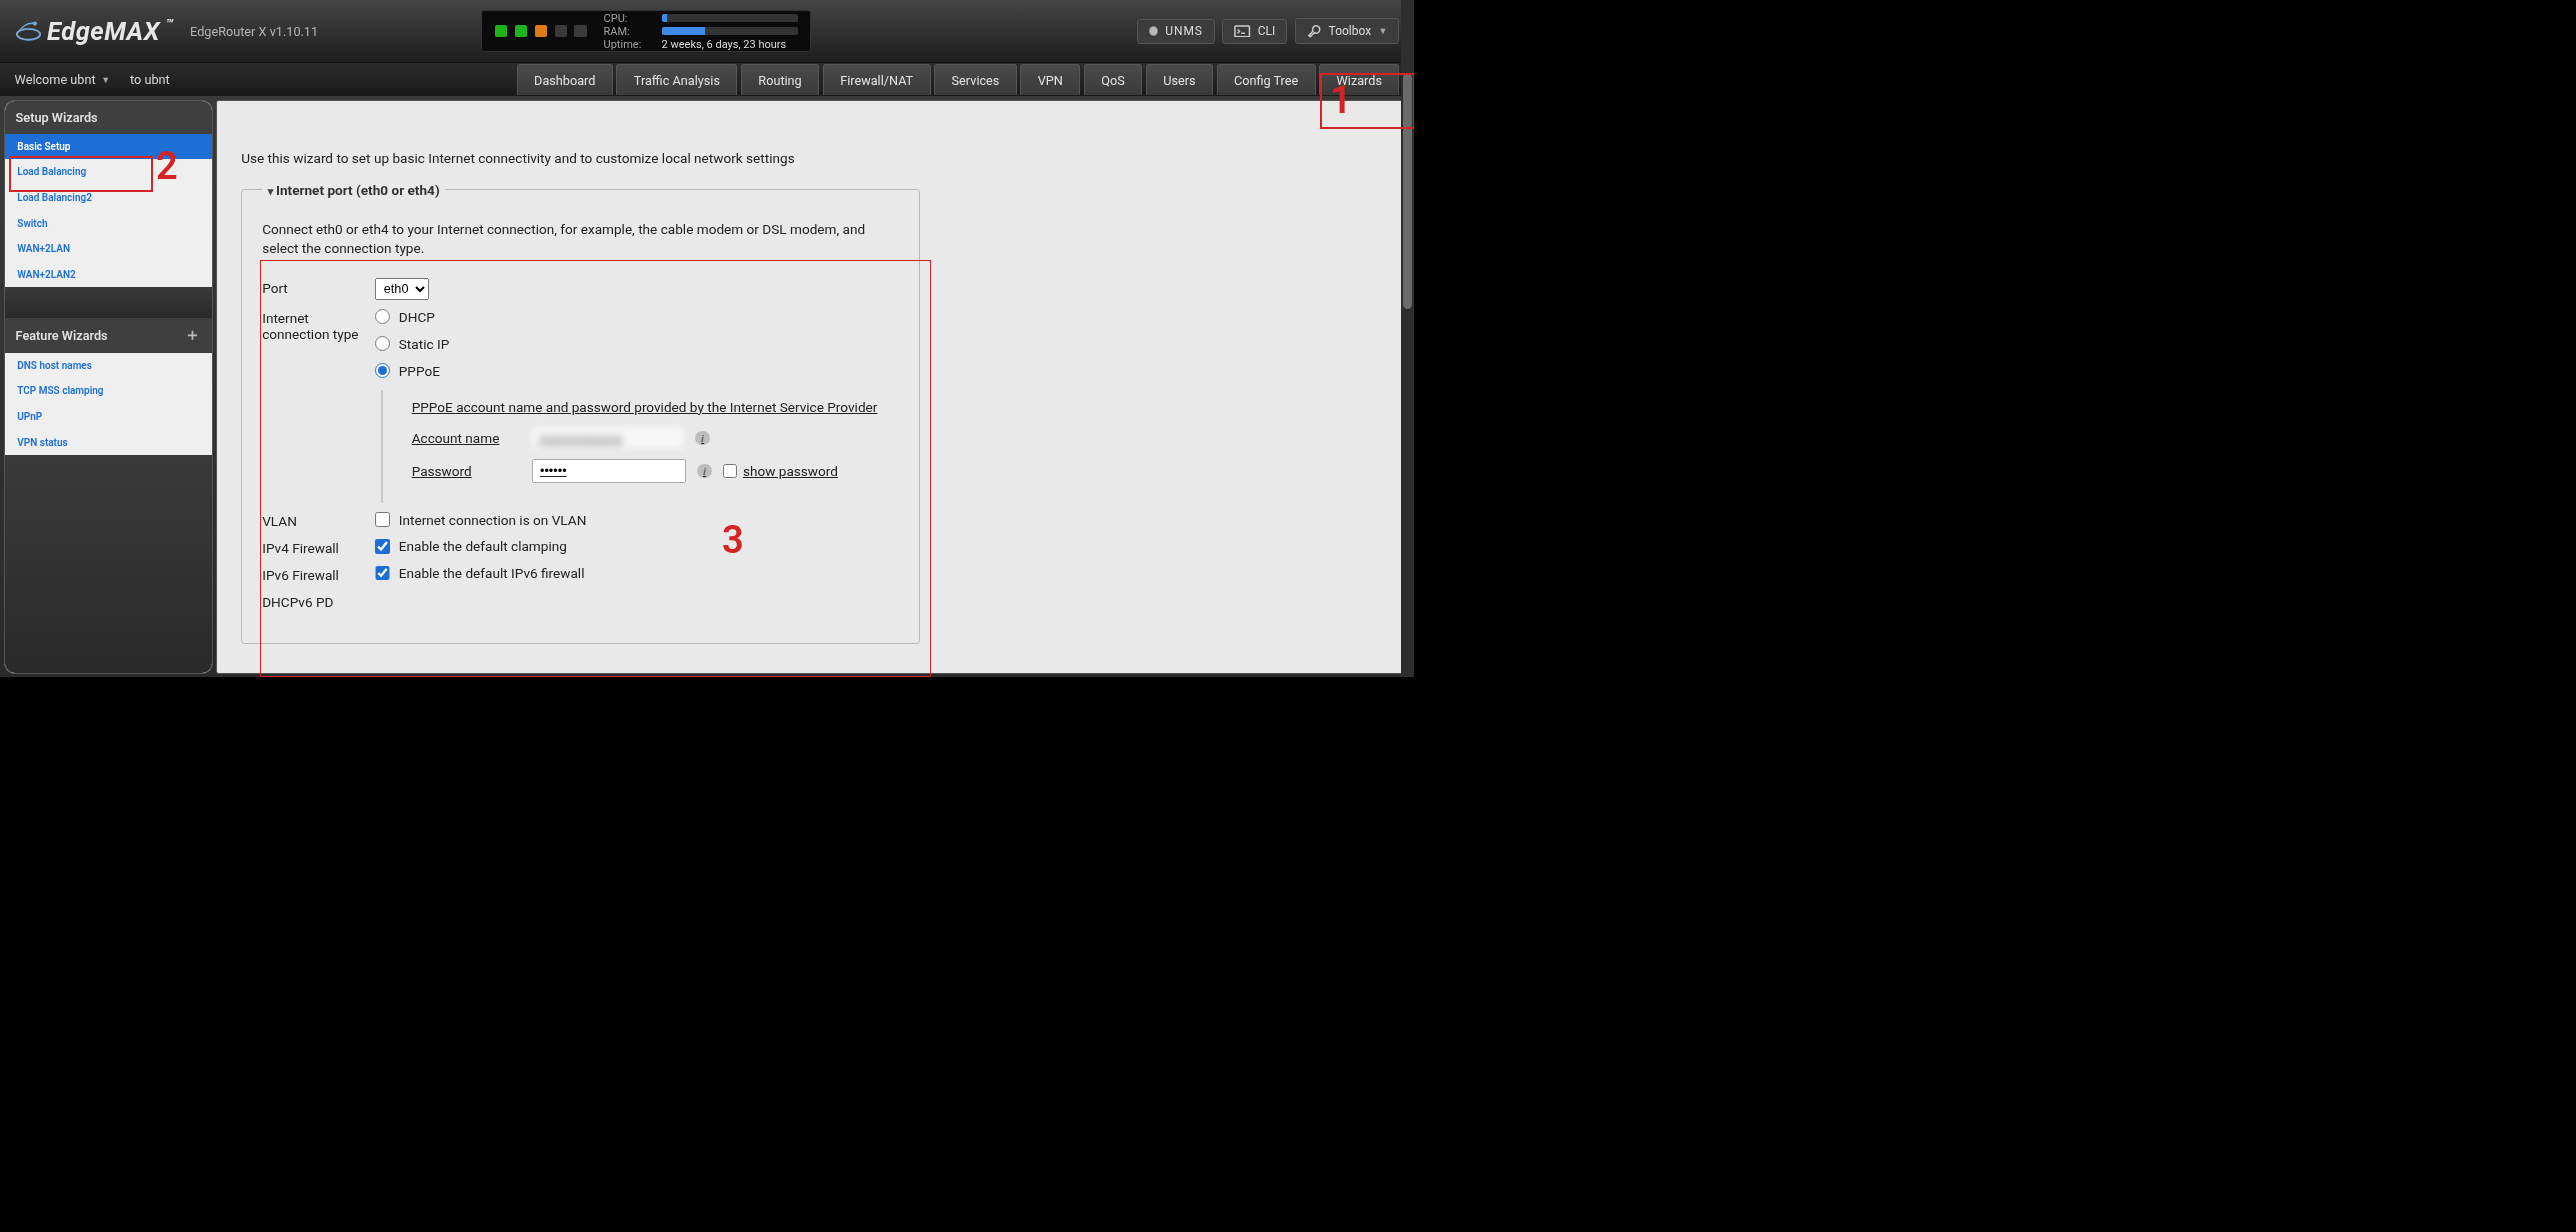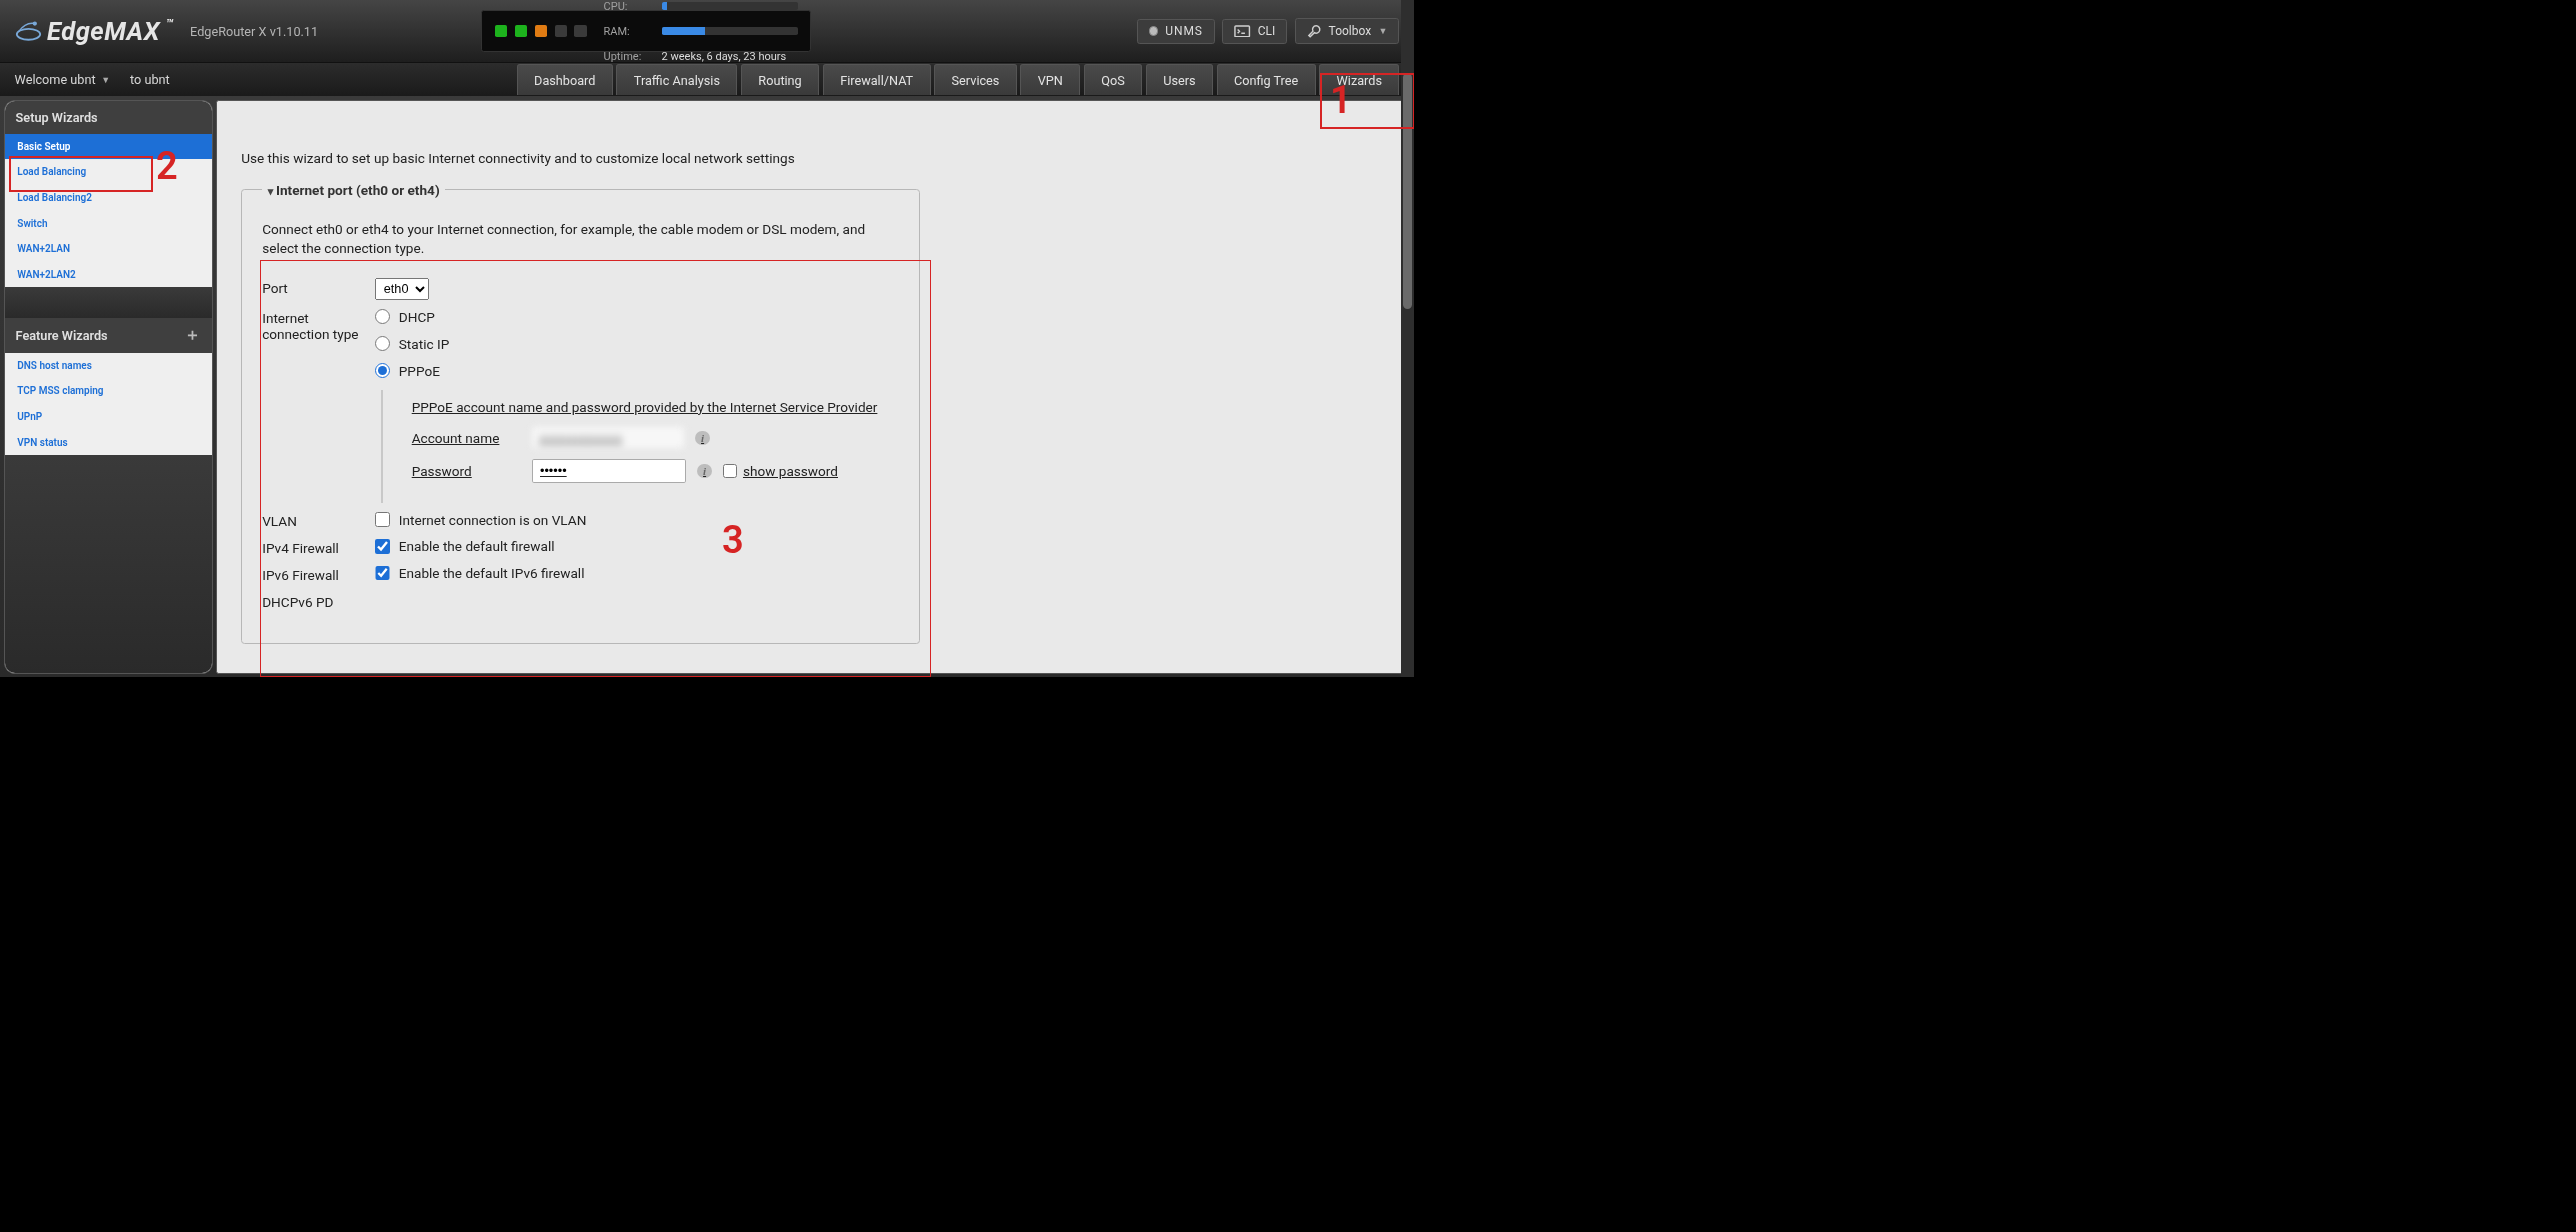--- a/index.html
+++ b/index.html
@@ -67,21 +67,21 @@
     align-items:center;
     gap:16.4px;
     height:42px;
     box-sizing:border-box;
   }
   .port-leds{display:flex;gap:7.3px;align-items:center;}
   .led{width:12.7px;height:12.7px;border-radius:1.8px;}
   .led.green{background:#1db31d;}
   .led.orange{background:#e07b13;}
   .led.off{background:#3a3a3a;}
-  .stat-rows{font-size:11px;color:var(--text-dim);display:flex;flex-direction:column;gap:12px;}
+  .stat-rows{font-size:11px;color:var(--text-dim);display:flex;flex-direction:column;gap:0;}
   .stat-row{display:flex;align-items:center;gap:9px;}
   .stat-row .lbl{width:49px;}
   .bar{width:136px;height:7.3px;background:#333;border-radius:1.8px;overflow:hidden;position:relative;}
   .bar .fill{height:100%;background:#3a8ae6;}
   .stat-row.small{font-size:11px;}
   .top-actions{display:flex;gap:7.3px;align-items:center;margin-left:auto;}
   .tbtn{
     background:#3c3c3c;
     border:0.9px solid #555;
     color:#ddd;
@@ -395,21 +395,21 @@
               <span>Internet connection is on VLAN</span>
             </label>
           </div>
         </div>
 
         <div class="form-row">
           <div class="flabel">IPv4 Firewall</div>
           <div class="fctrl">
             <label class="radio-opt">
               <input type="checkbox" checked="" style="">
-              <span>Enable the default firewall</span>
+              <span>Enable the default clamping</span>
             </label>
           </div>
         </div>
 
         <div class="form-row">
           <div class="flabel">IPv6 Firewall</div>
           <div class="fctrl">
             <label class="radio-opt">
               <input type="checkbox" checked="" style="">
               <span>Enable the default IPv6 firewall</span>

